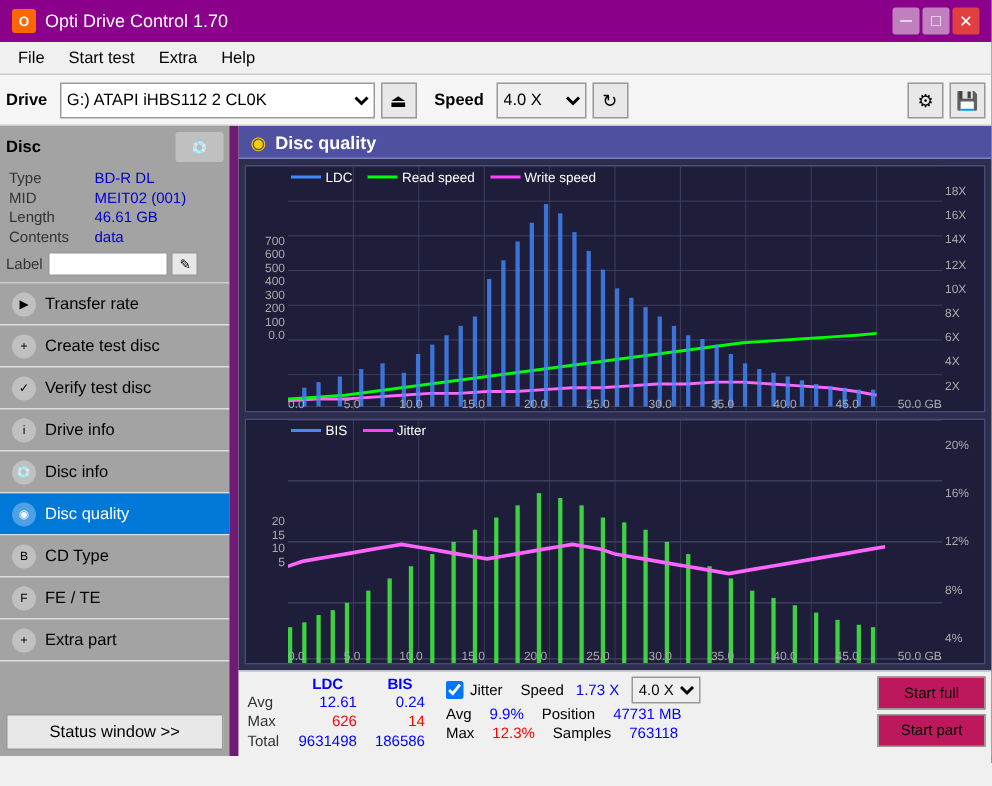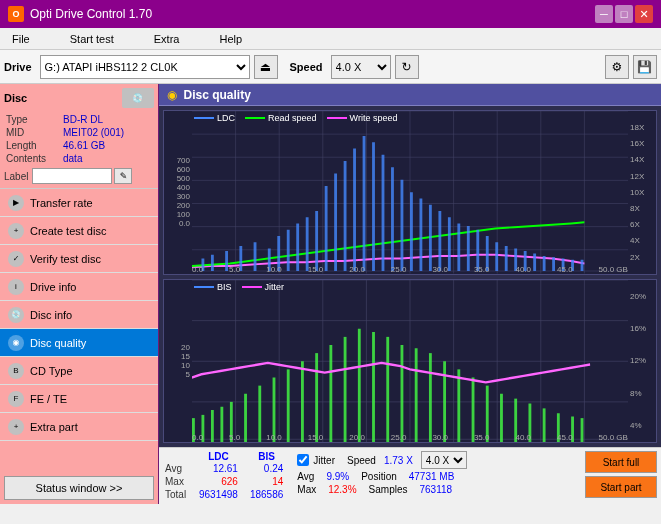--- a/index.html
+++ b/index.html
@@ -8,37 +8,37 @@
     
     .titlebar { background: #8B008B; color: white; height: 28px; display: flex; align-items: center; justify-content: space-between; padding: 0 8px; }
     .titlebar-left { display: flex; align-items: center; gap: 6px; }
     .titlebar-icon { width: 16px; height: 16px; background: #ff6600; border-radius: 2px; display: flex; align-items: center; justify-content: center; font-size: 9px; color: white; font-weight: bold; }
     .titlebar-title { font-size: 12px; }
     .titlebar-controls { display: flex; gap: 2px; }
     .titlebar-btn { width: 18px; height: 18px; background: #c080c0; color: white; border: none; font-size: 11px; cursor: pointer; display: flex; align-items: center; justify-content: center; border-radius: 2px; }
     .titlebar-btn.close { background: #e04040; }
     
     
-    .menubar { background: #f0f0f0; height: 22px; display: flex; align-items: center; padding: 0 4px; border-bottom: 1px solid #ccc; gap: 24px; }
+    .menubar { background: #f0f0f0; height: 22px; display: flex; align-items: center; padding: 0 4px; border-bottom: 1px solid #ccc; }
     .menu-item { padding: 2px 8px; cursor: pointer; font-size: 11px; }
     
     
     .toolbar { background: #f5f5f5; height: 34px; display: flex; align-items: center; padding: 0 4px; border-bottom: 1px solid #ccc; gap: 4px; }
     .toolbar-label { font-size: 11px; font-weight: bold; margin-right: 4px; }
     .drive-select { height: 24px; width: 210px; font-size: 11px; border: 1px solid #999; background: white; }
     .toolbar-icon-btn { width: 24px; height: 24px; background: #e8e8e8; border: 1px solid #999; cursor: pointer; display: flex; align-items: center; justify-content: center; font-size: 12px; }
     .speed-label { font-size: 11px; font-weight: bold; margin-left: 8px; margin-right: 4px; }
     .speed-select { height: 24px; width: 60px; font-size: 11px; border: 1px solid #999; }
     .toolbar-spacer { flex: 1; }
     
     
     .main { display: flex; height: calc(524px - 28px - 22px - 34px - 20px); }
     
     
-    .sidebar { width: 159px; background: #fca5a5; border-right: 1px solid #701a75; display: flex; flex-direction: column; overflow: hidden; }
+    .sidebar { width: 159px; background: #a3a3a3; border-right: 6px solid #701a75; display: flex; flex-direction: column; overflow: hidden; }
     
     
     .disc-section { padding: 4px; border-bottom: 1px solid #ccc; }
     .disc-header { display: flex; align-items: center; justify-content: space-between; margin-bottom: 4px; }
     .disc-header-label { font-size: 11px; font-weight: bold; }
     .disc-table { width: 100%; font-size: 10px; }
     .disc-table tr td:first-child { color: #333; width: 55px; }
     .disc-table tr td:last-child { color: #0000cc; font-weight: 500; }
     .label-row { display: flex; align-items: center; margin-top: 2px; }
     .label-text { font-size: 10px; color: #333; margin-right: 4px; }
@@ -70,21 +70,21 @@
     .chart-container { flex: 1; background: #1e1e3a; border: 1px solid #4a4a7a; position: relative; overflow: hidden; }
     
     
     .chart-legend { position: absolute; top: 2px; left: 30px; display: flex; gap: 10px; font-size: 9px; z-index: 10; }
     .legend-item { display: flex; align-items: center; gap: 3px; }
     .legend-dot { width: 20px; height: 2px; }
     .legend-label { color: white; font-size: 9px; }
     
     
     .chart-svg { position: absolute; top: 0; left: 0; width: 100%; height: 100%; }
-    .action-btn { height: 22px; width: 72px; font-size: 10px; background: #f97316; border: 1px solid #999; cursor: pointer; }
+    .action-btn { height: 22px; width: 72px; font-size: 10px; background: #be185d; border: 1px solid #999; cursor: pointer; }
     
     
     .progress-bar-container { background: #f0f0f0; height: 20px; display: flex; align-items: center; padding: 0 4px; gap: 8px; border-top: 1px solid #ccc; }
     .progress-label { font-size: 10px; color: #333; }
     .progress-bar { flex: 1; height: 12px; background: #d0d0d0; border: 1px solid #999; overflow: hidden; }
     .progress-fill { height: 100%; background: linear-gradient(to right, #00cc00, #00ff00); }
     .progress-pct { font-size: 10px; color: #333; width: 40px; text-align: right; }
     .progress-value { font-size: 10px; color: #0000ff; width: 35px; }
     
     .content-wrapper { flex: 1; display: flex; flex-direction: column; overflow: hidden; }

